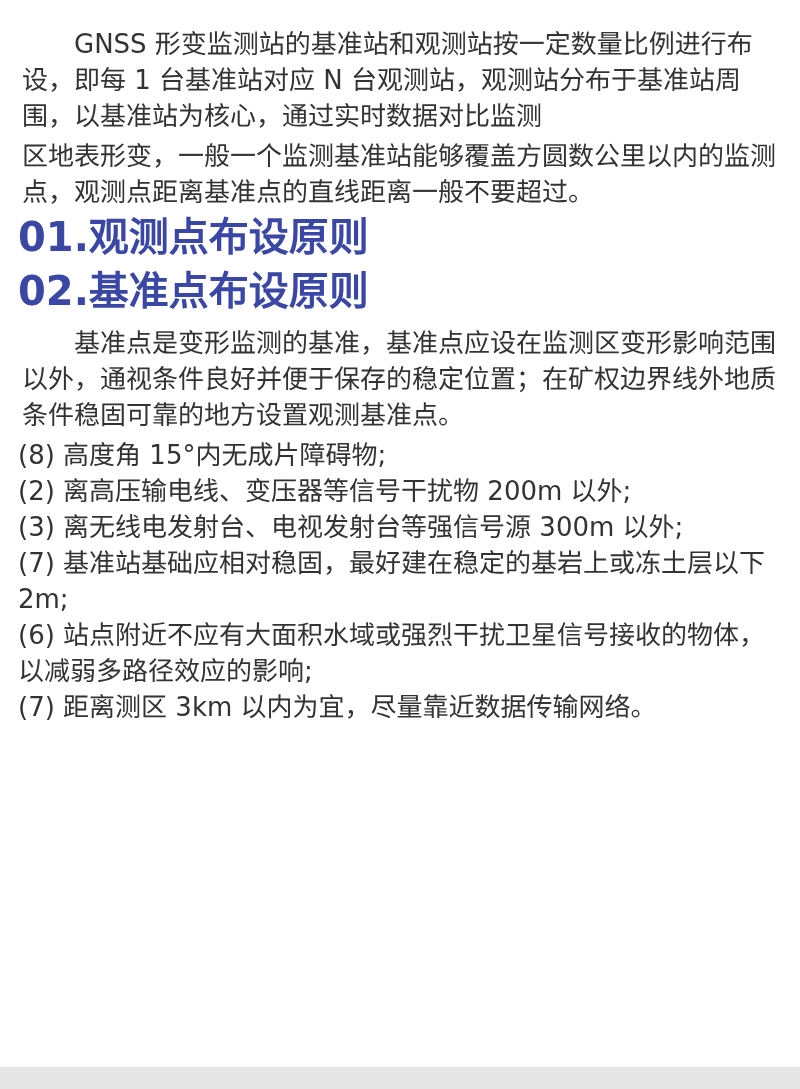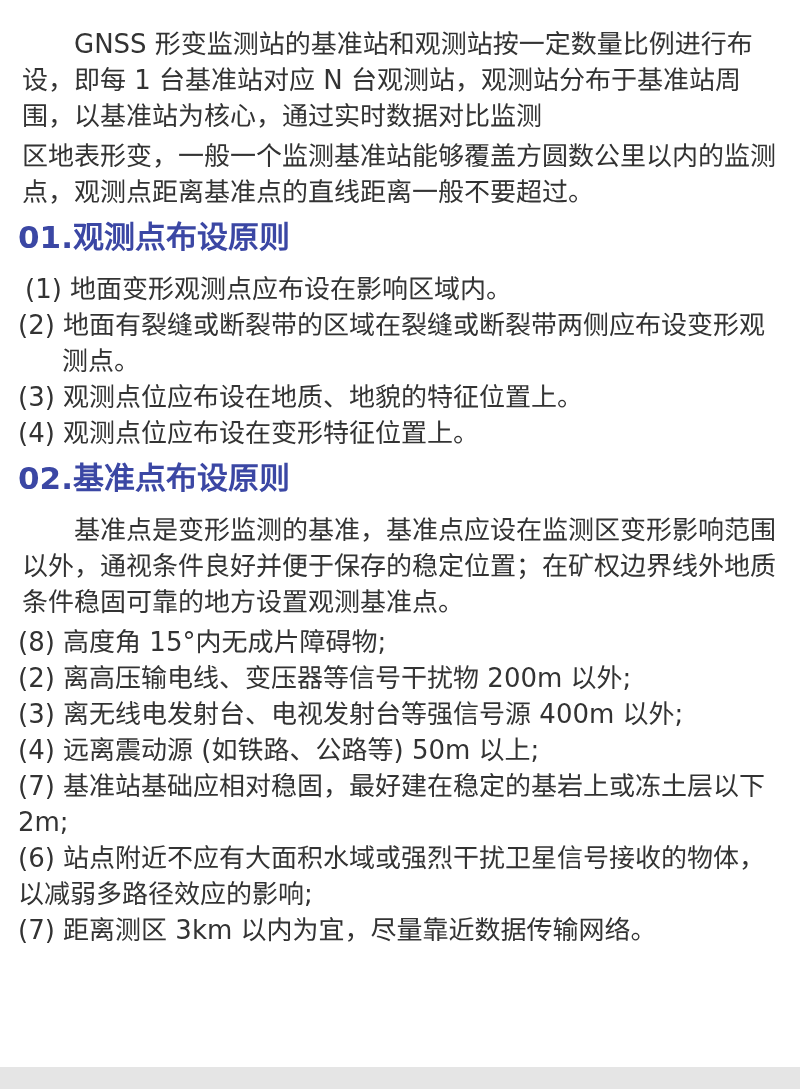--- a/index.html
+++ b/index.html
@@ -22,21 +22,21 @@
     letter-spacing: 0;
   }
   .para {
     margin: 4px;
   }
   .indent {
     text-indent: 2em;
   }
   .sec-heading {
     color: #3b47a4;
-    font-size: 31px;
+    font-size: 40px;
     line-height: 40px;
     font-weight: 700;
     margin: 7px 0 14px 0;
   }
   .list {
     margin: 0;
   }
   .list .item {
     margin: 0;
   }
@@ -66,36 +66,29 @@
 <body>
 
 <div class="content">
 
   <p class="para indent">GNSS 形变监测站的基准站和观测站按一定数量比例进行布设，即每 1 台基准站对应 N 台观测站，观测站分布于基准站周围，以基准站为核心，通过实时数据对比监测</p>
 
   <p class="para">区地表形变，一般一个监测基准站能够覆盖方圆数公里以内的监测点，观测点距离基准点的直线距离一般不要超过。</p>
 
   <h2 class="sec-heading">01.观测点布设原则</h2>
 
-  <div class="list hanging">
-    <p class="item first">(1) 地面变形观测点应布设在影响区域内。</p>
-    <p class="item">(2) 地面有裂缝或断裂带的区域在裂缝或断裂带两侧应布设变形观测点。</p>
-    <p class="item">(3) 观测点位应布设在地质、地貌的特征位置上。</p>
-    <p class="item">(4) 观测点位应布设在变形特征位置上。</p>
-  </div>
 
   <h2 class="sec-heading">02.基准点布设原则</h2>
 
   <p class="para indent">基准点是变形监测的基准，基准点应设在监测区变形影响范围以外，通视条件良好并便于保存的稳定位置；在矿权边界线外地质条件稳固可靠的地方设置观测基准点。</p>
 
   <div class="list plain">
     <p class="item">(8) 高度角 15°内无成片障碍物;</p>
     <p class="item">(2) 离高压输电线、变压器等信号干扰物 200m 以外;</p>
-    <p class="item">(3) 离无线电发射台、电视发射台等强信号源 400m 以外;</p>
-    <p class="item">(4) 远离震动源 (如铁路、公路等) 50m 以上;</p>
+    <p class="item">(3) 离无线电发射台、电视发射台等强信号源 300m 以外;</p>
     <p class="item">(7) 基准站基础应相对稳固，最好建在稳定的基岩上或冻土层以下 2m;</p>
     <p class="item">(6) 站点附近不应有大面积水域或强烈干扰卫星信号接收的物体，以减弱多路径效应的影响;</p>
     <p class="item">(7) 距离测区 3km 以内为宜，尽量靠近数据传输网络。</p>
   </div>
 
 
 </div>
 
 <div class="footer-bar"></div>
 

